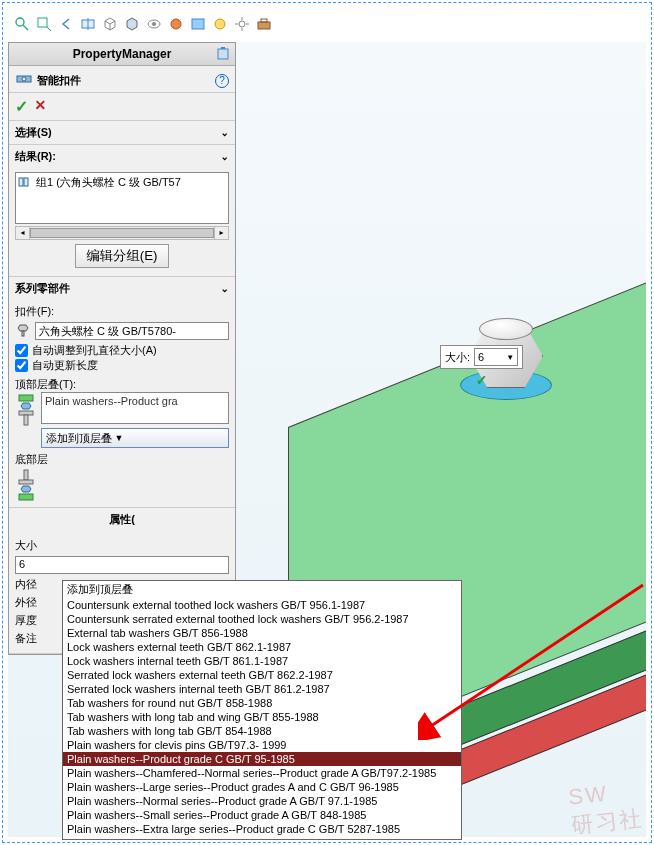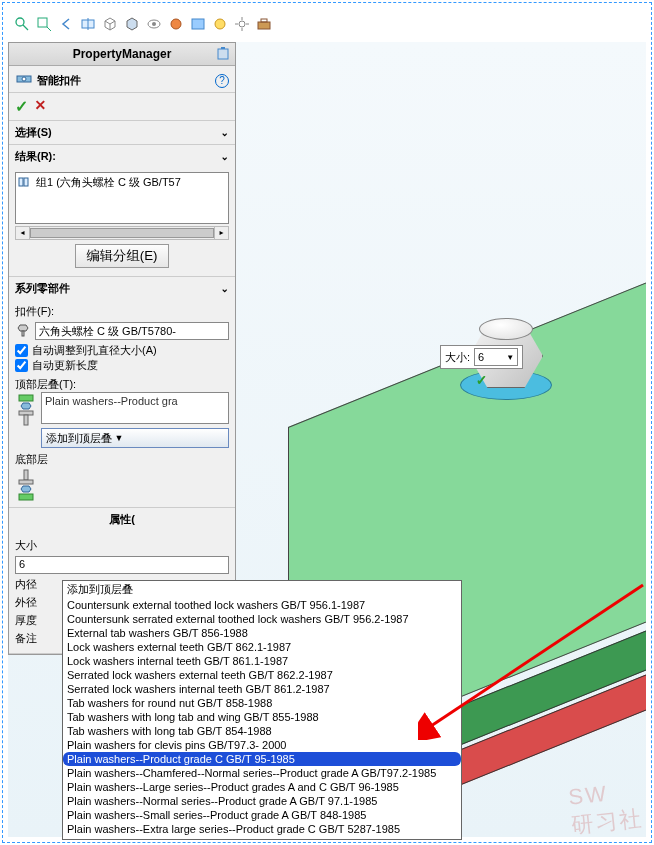--- a/index.html
+++ b/index.html
@@ -51,21 +51,21 @@
 .stack-fields { flex: 1; }
 .plain-box { background: #fff; border: 1px solid #888; padding: 2px 3px; height: 32px; color: #333; overflow: hidden; white-space: nowrap; margin-bottom: 4px; }
 
 .props { padding: 4px 6px; }
 .props .prow { display: flex; align-items: center; gap: 4px; margin: 3px 0; }
 .props .plabel { width: 30px; }
 .props .pval { background: #fff; border: 1px solid #888; height: 18px; flex: 1; }
 
 .dropdown-list { position: absolute; left: 62px; top: 580px; width: 400px; background: #fff; border: 1px solid #666; z-index: 40; font-size: 11px; max-height: 260px; overflow: hidden; }
 .dropdown-list .ditem { padding: 1px 4px; white-space: nowrap; cursor: pointer; }
-.dropdown-list .ditem.selected { background: #1d4ed8; color: #fff; border-radius: 6px; }
+.dropdown-list .ditem.selected { background: #7f1d1d; color: #fff; }
 
 .scene-plate1 { position: absolute; left: 280px; top: 280px; width: 520px; height: 340px; background: #86d99a; transform: skewY(-22deg); border: 1px solid #444; }
 .scene-plate2 { position: absolute; left: 280px; top: 628px; width: 520px; height: 40px; background: #3d9952; transform: skewY(-22deg); border: 1px solid #333; }
 .scene-plate3 { position: absolute; left: 280px; top: 672px; width: 520px; height: 36px; background: #d94c4c; transform: skewY(-22deg); border: 1px solid #333; }
 
 .bolt { position: absolute; left: 460px; top: 370px; z-index: 15; }
 .bolt .washer { width: 92px; height: 30px; background: #4bbde0; border-radius: 50%; border: 1px solid #2a7d96; }
 .bolt .hex { width: 74px; height: 64px; background: linear-gradient(135deg,#f4f4f4,#c0c0c0); position: absolute; top: -46px; left: 9px; clip-path: polygon(25% 0, 75% 0, 100% 50%, 75% 100%, 25% 100%, 0 50%); border: 1px solid #666; }
 .bolt .top { width: 54px; height: 22px; background: radial-gradient(ellipse at 40% 30%, #fff, #ddd); border-radius: 50%; position: absolute; top: -52px; left: 19px; border: 1px solid #888; }
 
@@ -329,21 +329,21 @@
     <div class="ditem">Countersunk external toothed lock washers GB/T 956.1-1987</div>
     <div class="ditem">Countersunk serrated external toothed lock washers GB/T 956.2-1987</div>
     <div class="ditem">External tab washers GB/T 856-1988</div>
     <div class="ditem">Lock washers external teeth GB/T 862.1-1987</div>
     <div class="ditem">Lock washers internal teeth GB/T 861.1-1987</div>
     <div class="ditem">Serrated lock washers external teeth GB/T 862.2-1987</div>
     <div class="ditem">Serrated lock washers internal teeth GB/T 861.2-1987</div>
     <div class="ditem">Tab washers for round nut GB/T 858-1988</div>
     <div class="ditem">Tab washers with long tab and wing GB/T 855-1988</div>
     <div class="ditem">Tab washers with long tab GB/T 854-1988</div>
-    <div class="ditem">Plain washers for clevis pins GB/T97.3- 2000</div>
+    <div class="ditem">Plain washers for clevis pins GB/T97.3- 1999</div>
     <div class="ditem selected">Plain washers--Product grade C GB/T 95-1985</div>
     <div class="ditem">Plain washers--Chamfered--Normal series--Product grade A GB/T97.2-1985</div>
     <div class="ditem">Plain washers--Large series--Product grades A and C GB/T 96-1985</div>
     <div class="ditem">Plain washers--Normal series--Product grade A GB/T 97.1-1985</div>
     <div class="ditem">Plain washers--Small series--Product grade A GB/T 848-1985</div>
     <div class="ditem">Plain washers--Extra large series--Product grade C GB/T 5287-1985</div>
     <div class="ditem">Square taper washers for I section GB/T 852-1988</div>
   </div>
 
 <svg class="red-arrow" style="left:418px; top:580px;" width="230" height="160" viewBox="0 0 230 160">

